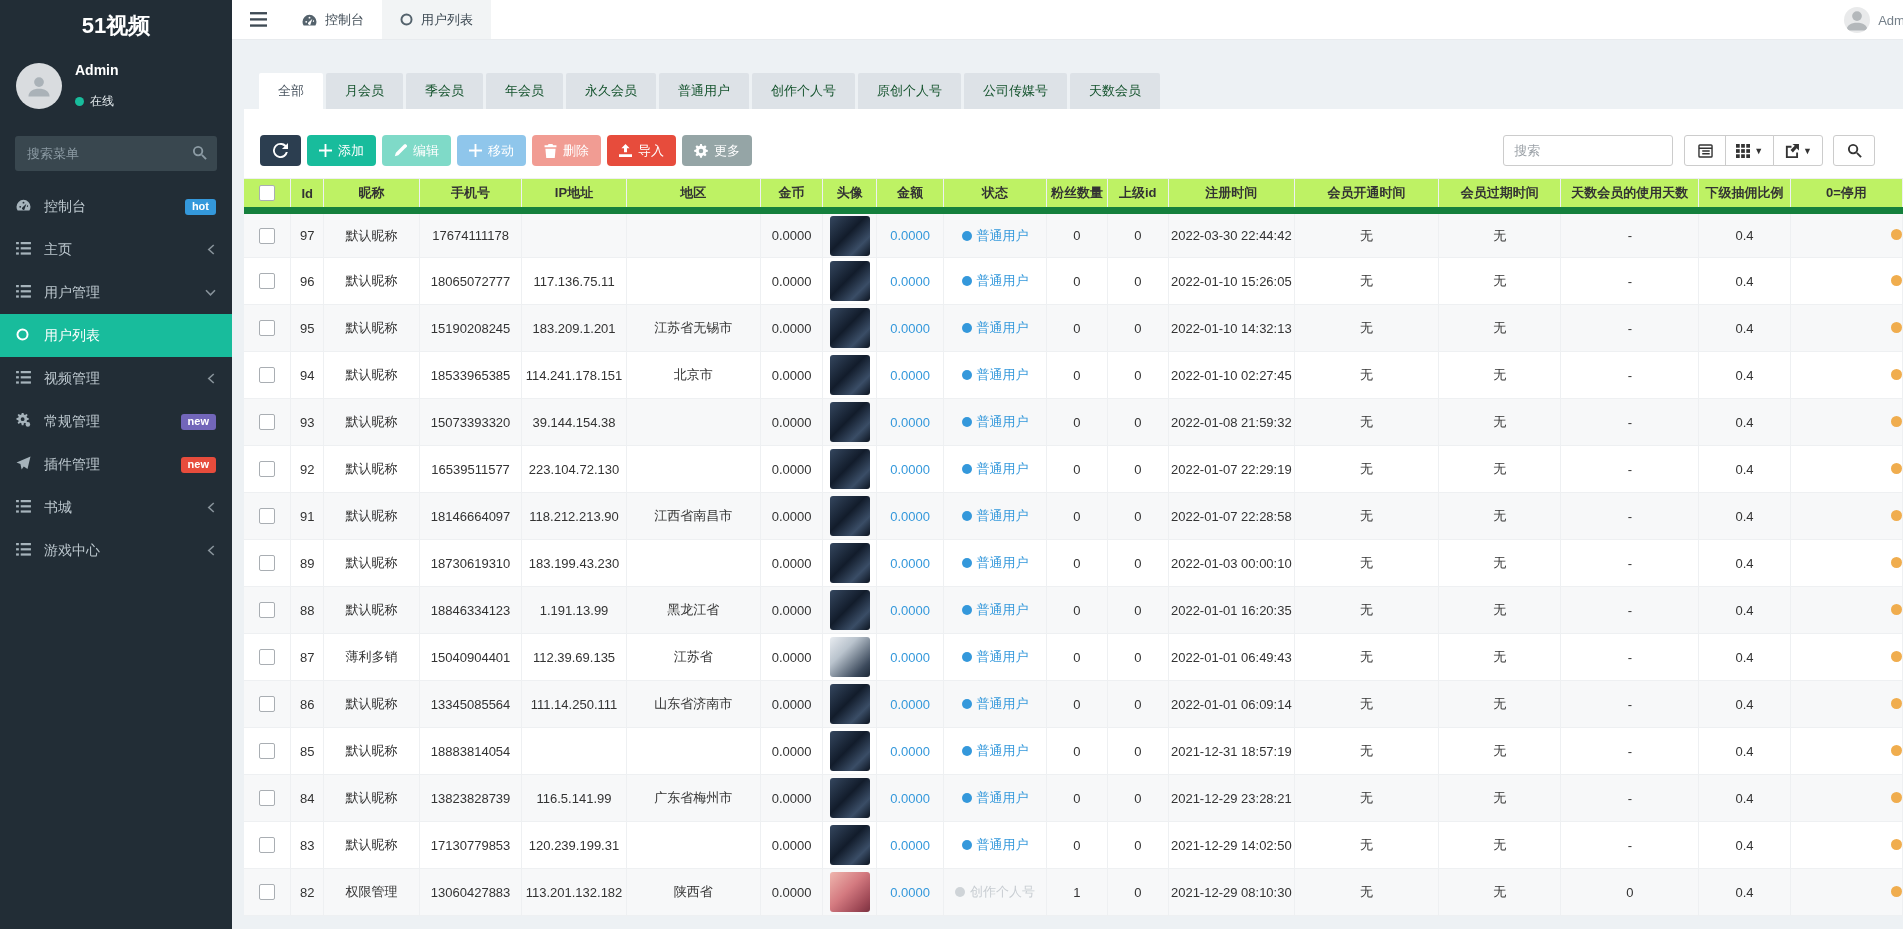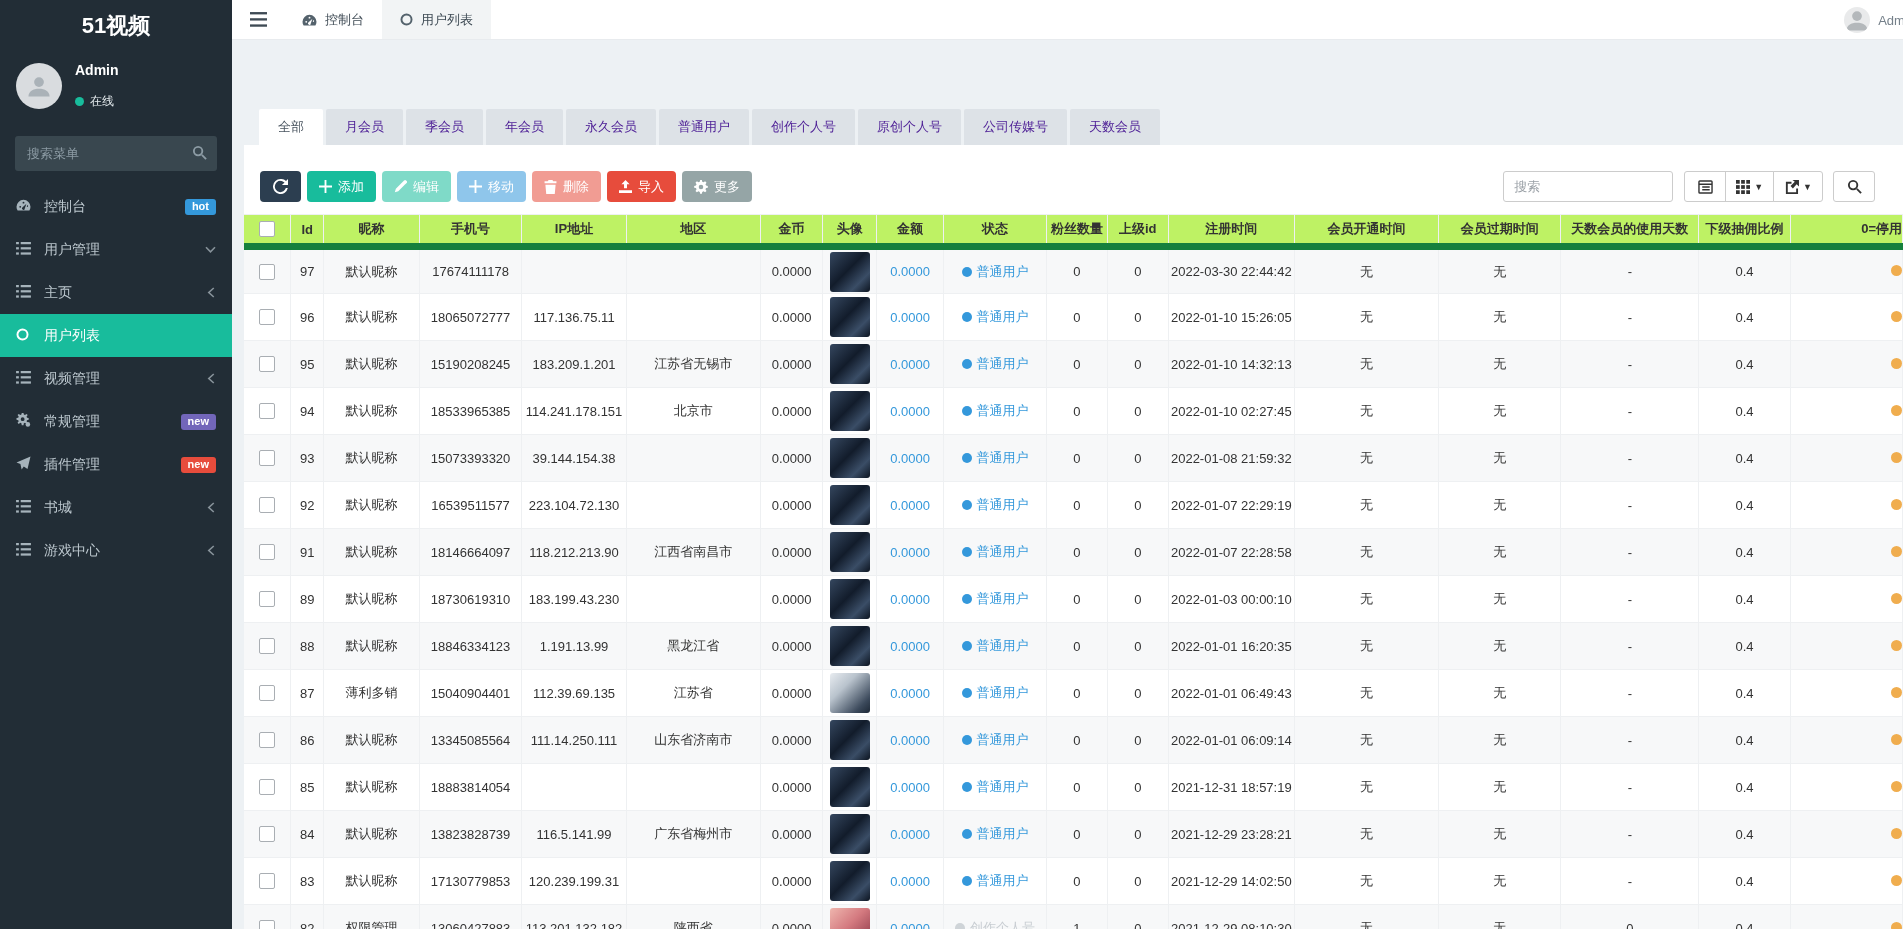--- a/index.html
+++ b/index.html
@@ -34,22 +34,22 @@
   .topbar { height:40px; background:#fff; border-bottom:1px solid #e8ebee; display:flex; align-items:stretch; position:relative; flex:none; }
   .hamburger { width:52px; display:flex; align-items:center; justify-content:center; color:#3e4a54; cursor:pointer; }
   .top-tab { display:flex; align-items:center; gap:8px; padding:0 18px; font-size:13px; color:#3e4a54; cursor:pointer; }
   .top-tab .ic { color:#54626c; }
   .top-tab.active { background:#f2f4f5; }
   .topbar-right { position:absolute; right:-12px; top:0; height:40px; display:flex; align-items:center; gap:8px; }
   .tb-avatar { width:26px; height:26px; border-radius:50%; background:#e9eaeb; color:#b4b8bb; display:flex; align-items:center; justify-content:center; overflow:hidden; }
   .tb-user { color:#75808a; font-size:13px; }
 
   .content { flex:1; padding:0 0 0 12px; background:#edf1f4; overflow:hidden; }
-  .tabstrip { padding:33px 8px 0 15px; display:flex;margin-top:36px; }
-  .ftab { height:36px; display:flex; align-items:center; padding:0 19px; margin-right:3px; background:#dde2e7; color:#4c1d95; font-size:13px; border-radius:2px 2px 0 0; cursor:pointer; }
+  .tabstrip { padding:33px 8px 0 15px; display:flex; }
+  .ftab { height:36px; display:flex; align-items:center; padding:0 19px; margin-right:3px; background:#dde2e7; color:#14532d; font-size:13px; border-radius:2px 2px 0 0; cursor:pointer; }
   .ftab.active { background:#fff; color:#4a5560; }
 
   .panel-body { background:#fff; }
   .toolbar { display:flex; align-items:center; padding:26px 16px 12px; }
   .btn { height:31px; padding:0 12px; border:none; border-radius:4px; color:#fff; font-size:13px; font-family:inherit; display:inline-flex; align-items:center; gap:6px; margin-right:6px; cursor:pointer; }
   .btn .ic { color:#fff; }
   .btn-refresh { background:#2c3e50; padding:0 13px; }
   .btn-add { background:#18bc9c;text-align:center; }
   .btn-edit { background:#18bc9c; opacity:.55; }
   .btn-move { background:#3498db; opacity:.55; }
@@ -80,21 +80,21 @@
   .av-light { background:linear-gradient(135deg,#e8ecf0 0%,#b9c3cd 35%,#3c4a5c 80%,#1d2836 100%); }
   .av-pink { background:linear-gradient(135deg,#efb6ae 0%,#d47a80 45%,#a04a57 80%,#7c3240 100%); }
   .money-link { color:#3498db; text-decoration:none; cursor:pointer; }
   .status { display:inline-flex; align-items:center; gap:5px; cursor:pointer; }
   .status.normal { color:#3498db; }
   .status.normal .dot { background:#3498db; }
   .status.muted { color:#c8cdd2; }
   .status.muted .dot { background:#cfd4d8; }
   .dot { width:10px; height:10px; border-radius:50%; display:inline-block; }
   .en-dot { width:11px; height:11px; border-radius:50%; background:#f0ad4e; display:inline-block; margin-left:100px; }
-  .th-clip { text-align:right; }
+  .th-clip { text-align:center; }
 </style>
 </head>
 <body>
 
 <aside class="sidebar">
   <div class="logo">51视频</div>
   <div class="user-panel">
     <div class="user-avatar">
         <i class="ic">
           <svg width="26" height="26" viewBox="0 0 16 16" fill="currentColor">
@@ -136,45 +136,45 @@
         <span class="mi"><i class="ic">
             <svg width="15" height="13" viewBox="0 0 16 14" fill="currentColor">
               <rect x="0" y="0" width="3" height="2.4"></rect>
               <rect x="5" y="0" width="11" height="2.4"></rect>
               <rect x="0" y="5.6" width="3" height="2.4"></rect>
               <rect x="5" y="5.6" width="11" height="2.4"></rect>
               <rect x="0" y="11.2" width="3" height="2.4"></rect>
               <rect x="5" y="11.2" width="11" height="2.4"></rect>
             </svg>
           </i></span>
-        <span>用户管理</span>
+        <span>主页</span>
         <span class="side-right chev">
           <i class="ic">
-            <svg width="11" height="9" viewBox="0 0 12 10" fill="none" stroke="currentColor" stroke-width="1.8">
-              <path d="M1 2.5l5 5 5-5"></path>
+            <svg width="9" height="11" viewBox="0 0 10 12" fill="none" stroke="currentColor" stroke-width="1.8">
+              <path d="M7.5 1L2 6l5.5 5"></path>
             </svg>
           </i>
         </span>
       </div>
       <div class="side-item">
         <span class="mi"><i class="ic">
             <svg width="15" height="13" viewBox="0 0 16 14" fill="currentColor">
               <rect x="0" y="0" width="3" height="2.4"></rect>
               <rect x="5" y="0" width="11" height="2.4"></rect>
               <rect x="0" y="5.6" width="3" height="2.4"></rect>
               <rect x="5" y="5.6" width="11" height="2.4"></rect>
               <rect x="0" y="11.2" width="3" height="2.4"></rect>
               <rect x="5" y="11.2" width="11" height="2.4"></rect>
             </svg>
           </i></span>
-        <span>主页</span>
+        <span>用户管理</span>
         <span class="side-right chev">
           <i class="ic">
-            <svg width="9" height="11" viewBox="0 0 10 12" fill="none" stroke="currentColor" stroke-width="1.8">
-              <path d="M7.5 1L2 6l5.5 5"></path>
+            <svg width="11" height="9" viewBox="0 0 12 10" fill="none" stroke="currentColor" stroke-width="1.8">
+              <path d="M1 2.5l5 5 5-5"></path>
             </svg>
           </i>
         </span>
       </div>
       <div class="side-item active">
         <span class="mi"><i class="ic">
             <svg width="13" height="13" viewBox="0 0 16 16" fill="none" stroke="currentColor" stroke-width="2.4">
               <circle cx="8" cy="8" r="6.2"></circle>
             </svg>
           </i></span>

